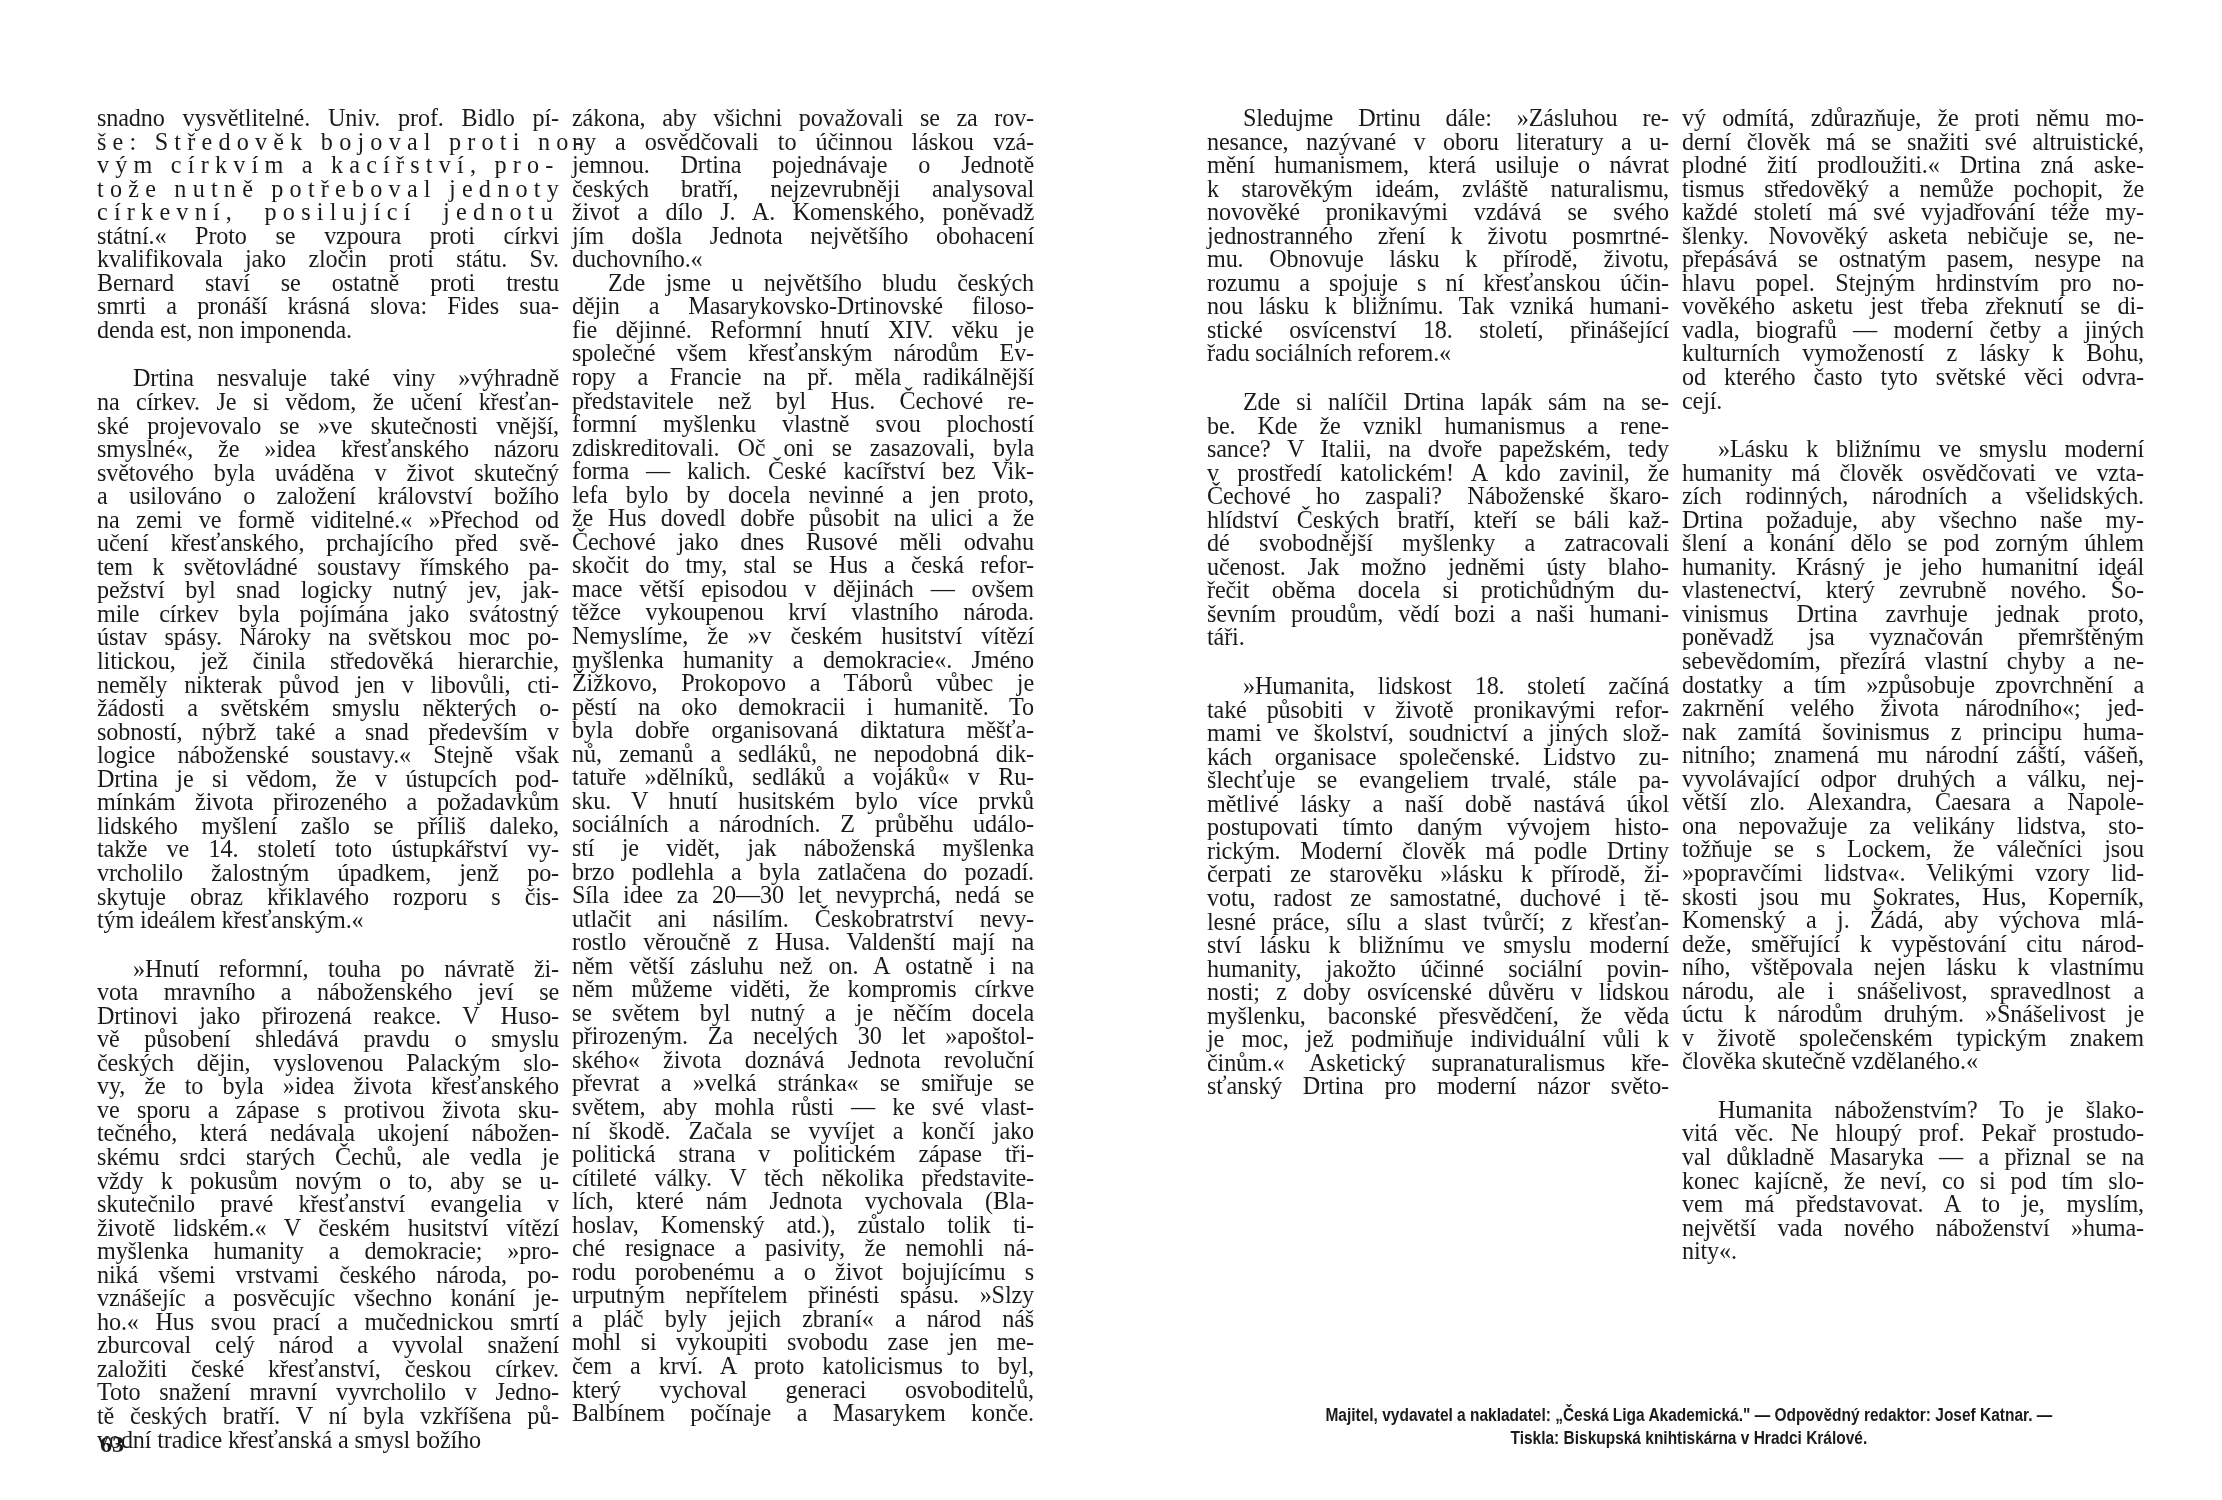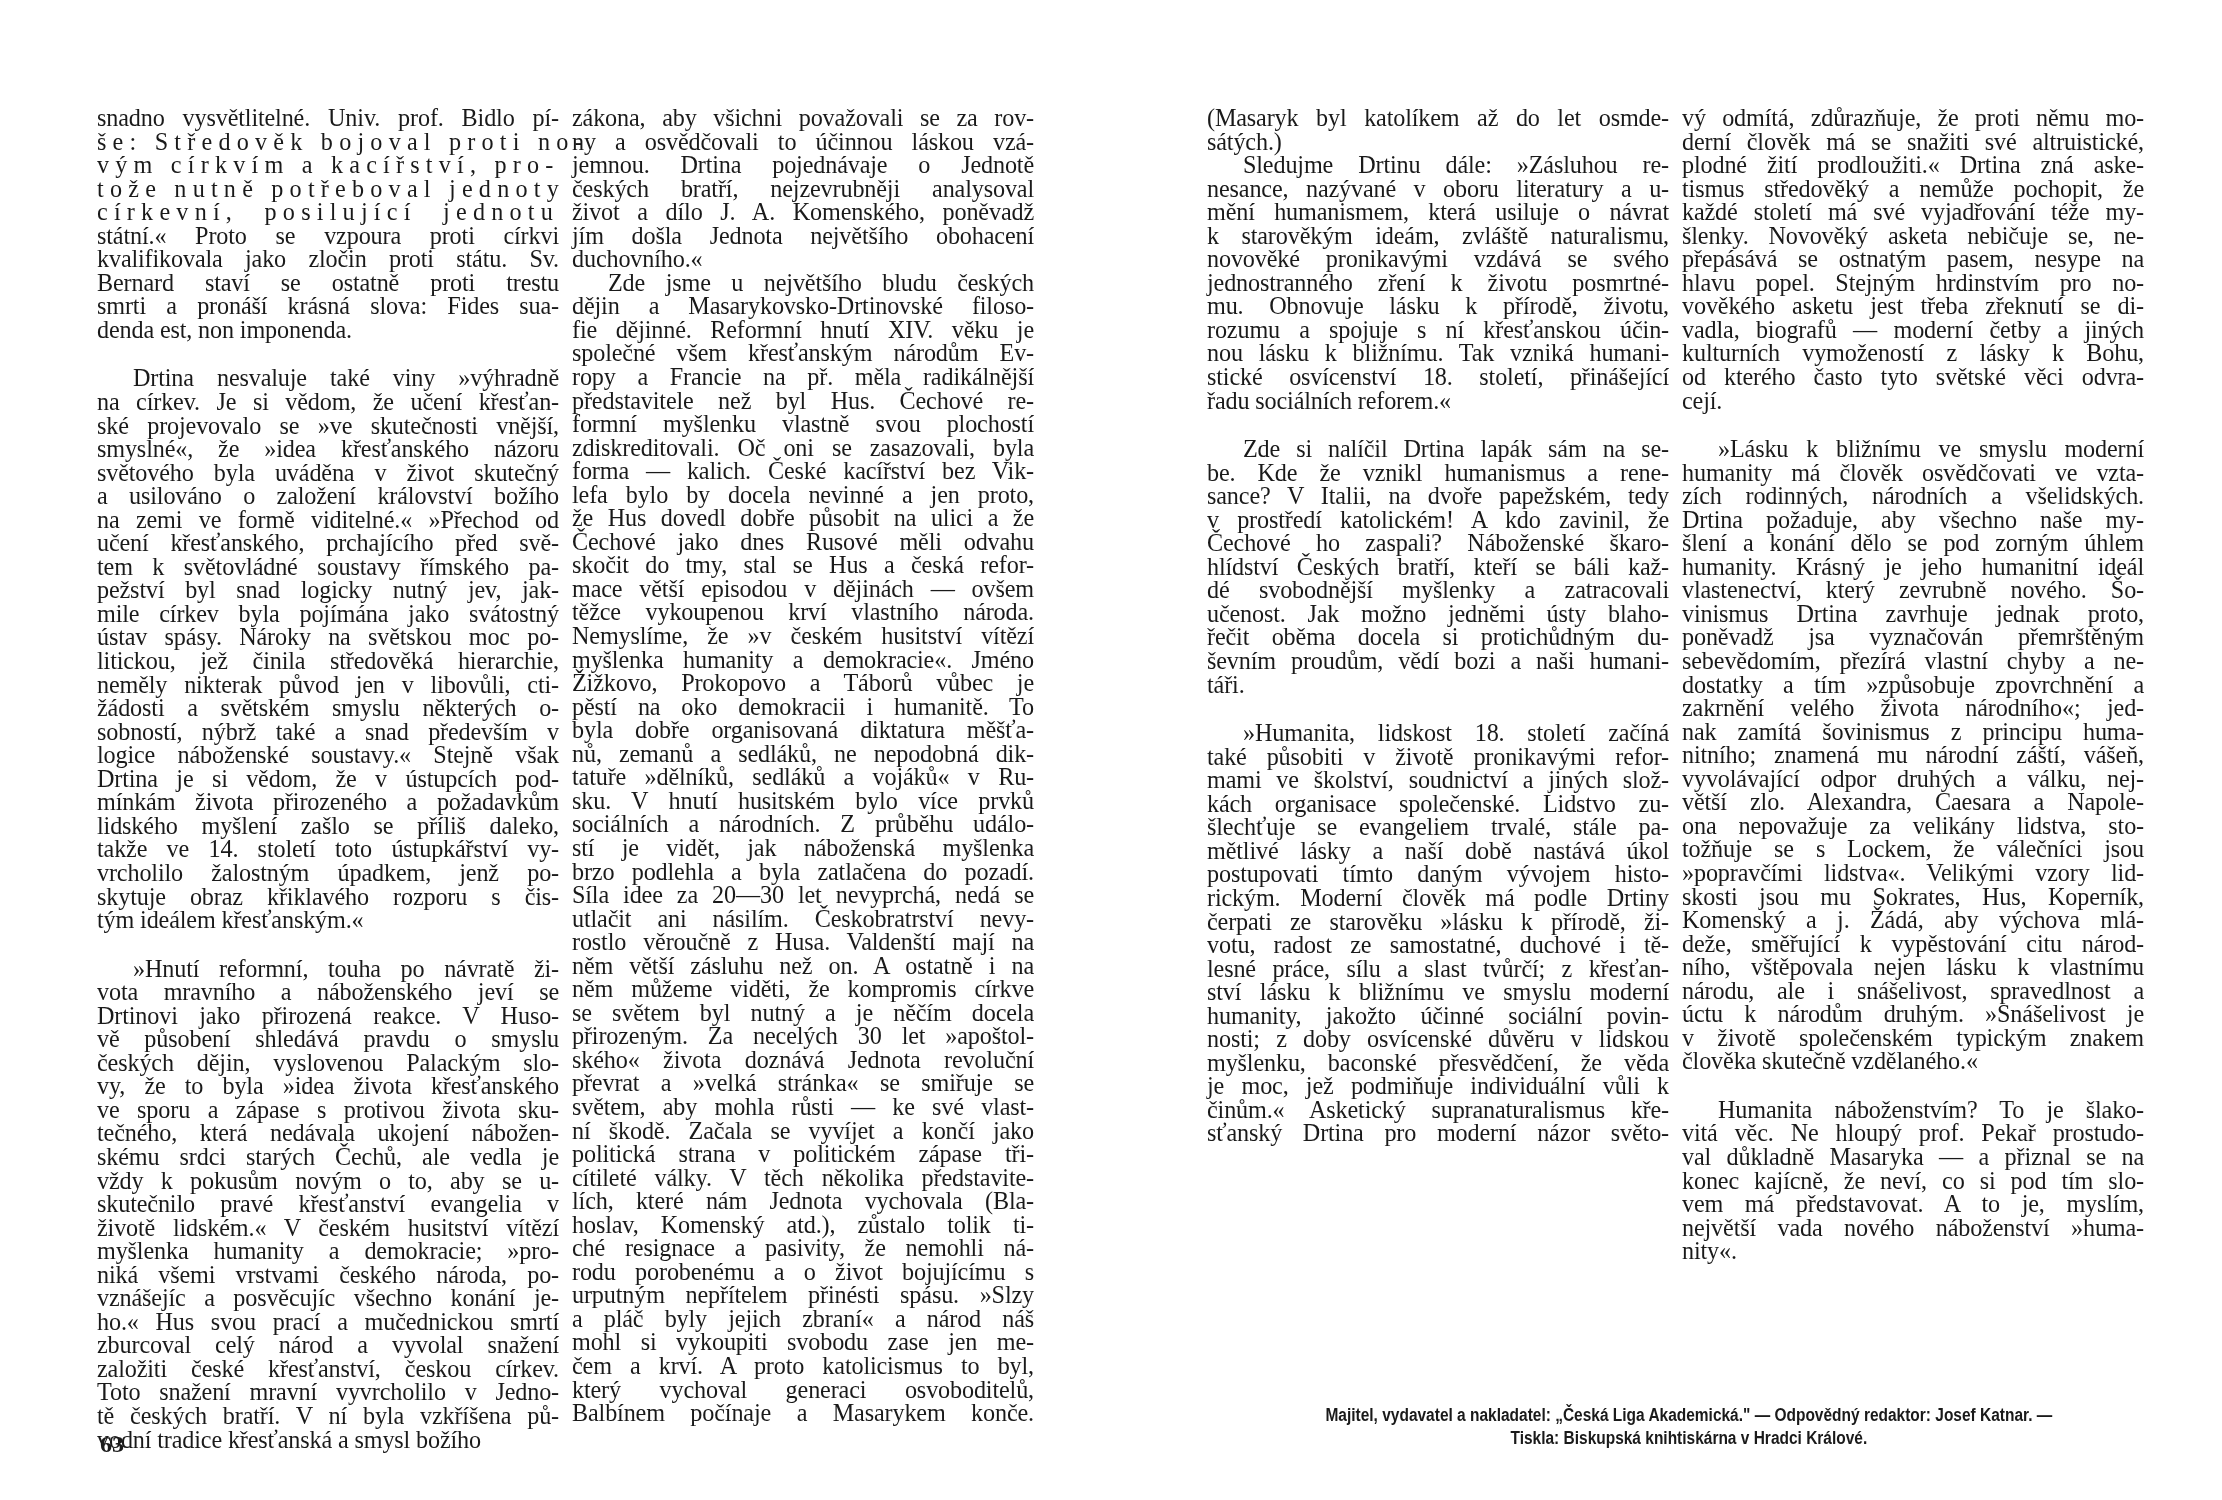--- a/index.html
+++ b/index.html
@@ -165,24 +165,20 @@
         <span class="line">který vychoval generaci osvoboditelů,</span>
         <span class="line">Balbínem počínaje a Masarykem konče.</span>
       </p>
     </div>
   <div class="page-number">63</div>
 </div>
 
 <div class="page page-right">
   <div class="column col-3">
       <p>
-        <span class="line">(Masaryk byl katolíkem až do let osmde-</span>
-        <span class="line last">sátých.)</span>
-      </p>
-      <p>
         <span class="line indent">Sledujme Drtinu dále: »Zásluhou re-</span>
         <span class="line">nesance, nazývané v oboru literatury a u-</span>
         <span class="line">mění humanismem, která usiluje o návrat</span>
         <span class="line">k starověkým ideám, zvláště naturalismu,</span>
         <span class="line">novověké pronikavými vzdává se svého</span>
         <span class="line">jednostranného zření k životu posmrtné-</span>
         <span class="line">mu. Obnovuje lásku k přírodě, životu,</span>
         <span class="line">rozumu a spojuje s ní křesťanskou účin-</span>
         <span class="line">nou lásku k bližnímu. Tak vzniká humani-</span>
         <span class="line">stické osvícenství 18. století, přinášející</span>

